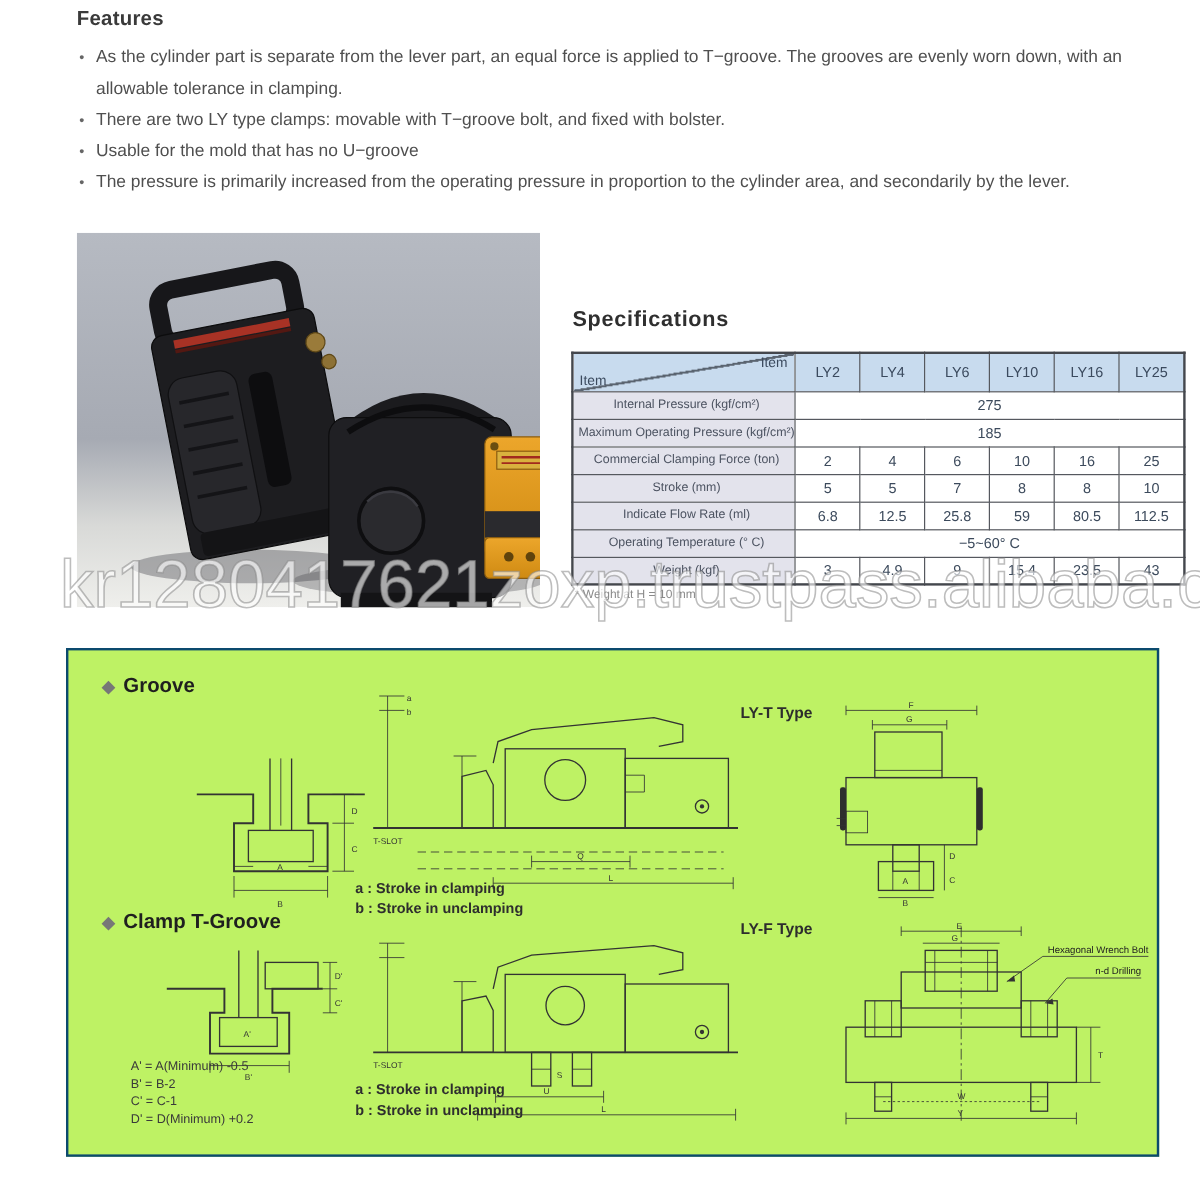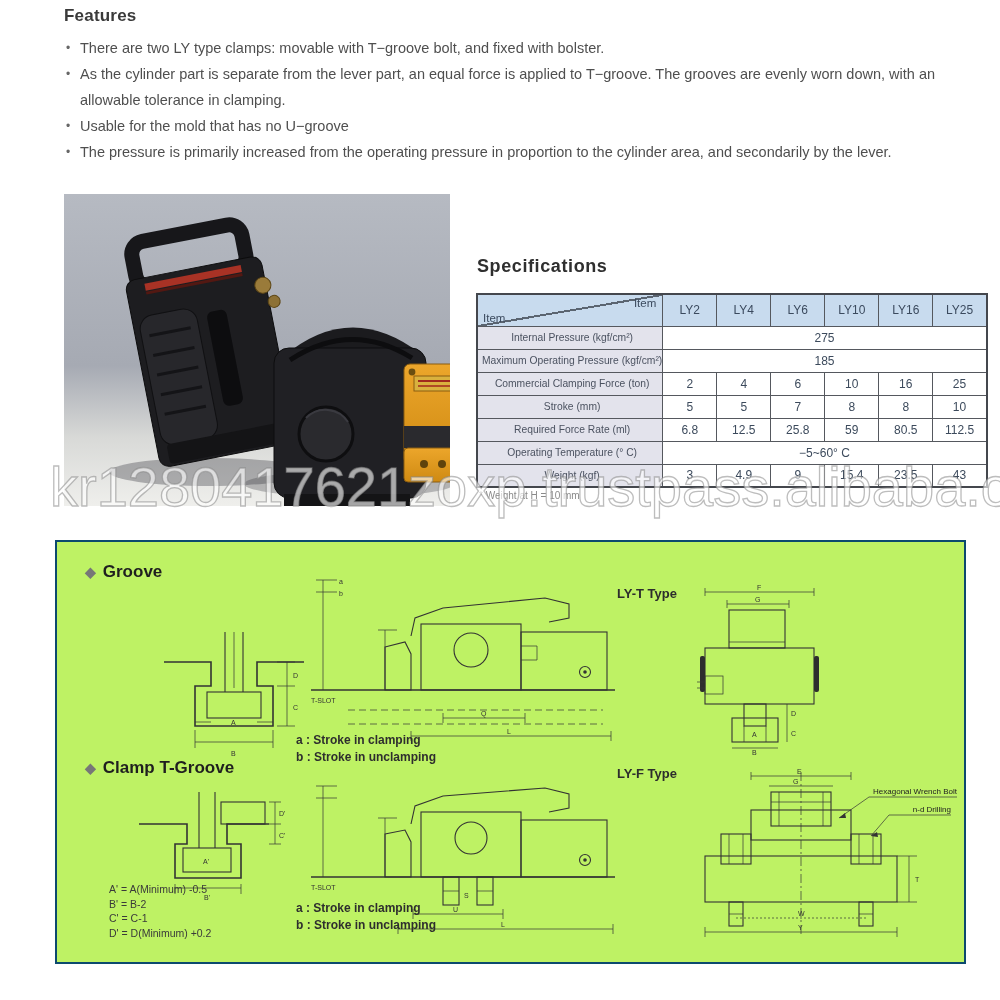--- a/index.html
+++ b/index.html
@@ -66,22 +66,22 @@
   svg .callout { font-size:8px; fill:#222; font-family:"Liberation Sans",sans-serif; }
 </style>
 </head>
 <body>
 
 <div id="page">
 
   <div class="features">
     <h1>Features</h1>
     <ul>
+      <li>As the cylinder part is separate from the lever part, an equal force is applied to T−groove. The grooves are evenly worn down, with an allowable tolerance in clamping.</li>
       <li>There are two LY type clamps: movable with T−groove bolt, and fixed with bolster.</li>
-      <li>As the cylinder part is separate from the lever part, an equal force is applied to T−groove. The grooves are evenly worn down, with an allowable tolerance in clamping.</li>
       <li>Usable for the mold that has no U−groove</li>
       <li>The pressure is primarily increased from the operating pressure in proportion to the cylinder area, and secondarily by the lever.</li>
     </ul>
   </div>
 
   <div class="photo">
     <svg width="386" height="312" viewBox="0 0 386 312">
       <defs>
         <linearGradient id="gbg" x1="0" y1="0" x2="0" y2="1">
           <stop offset="0" stop-color="#b6bac2"></stop>
@@ -182,21 +182,21 @@
     <tr>
       <td class="lbl">Stroke (mm)</td>
       <td>5</td>
       <td>5</td>
       <td>7</td>
       <td>8</td>
       <td>8</td>
       <td>10</td>
     </tr>
     <tr>
-      <td class="lbl">Required Force Rate (ml)</td>
+      <td class="lbl">Indicate Flow Rate (ml)</td>
       <td>6.8</td>
       <td>12.5</td>
       <td>25.8</td>
       <td>59</td>
       <td>80.5</td>
       <td>112.5</td>
     </tr>
     <tr>
       <td class="lbl">Operating Temperature (° C)</td>
       <td colspan="6">−5~60° C</td>

